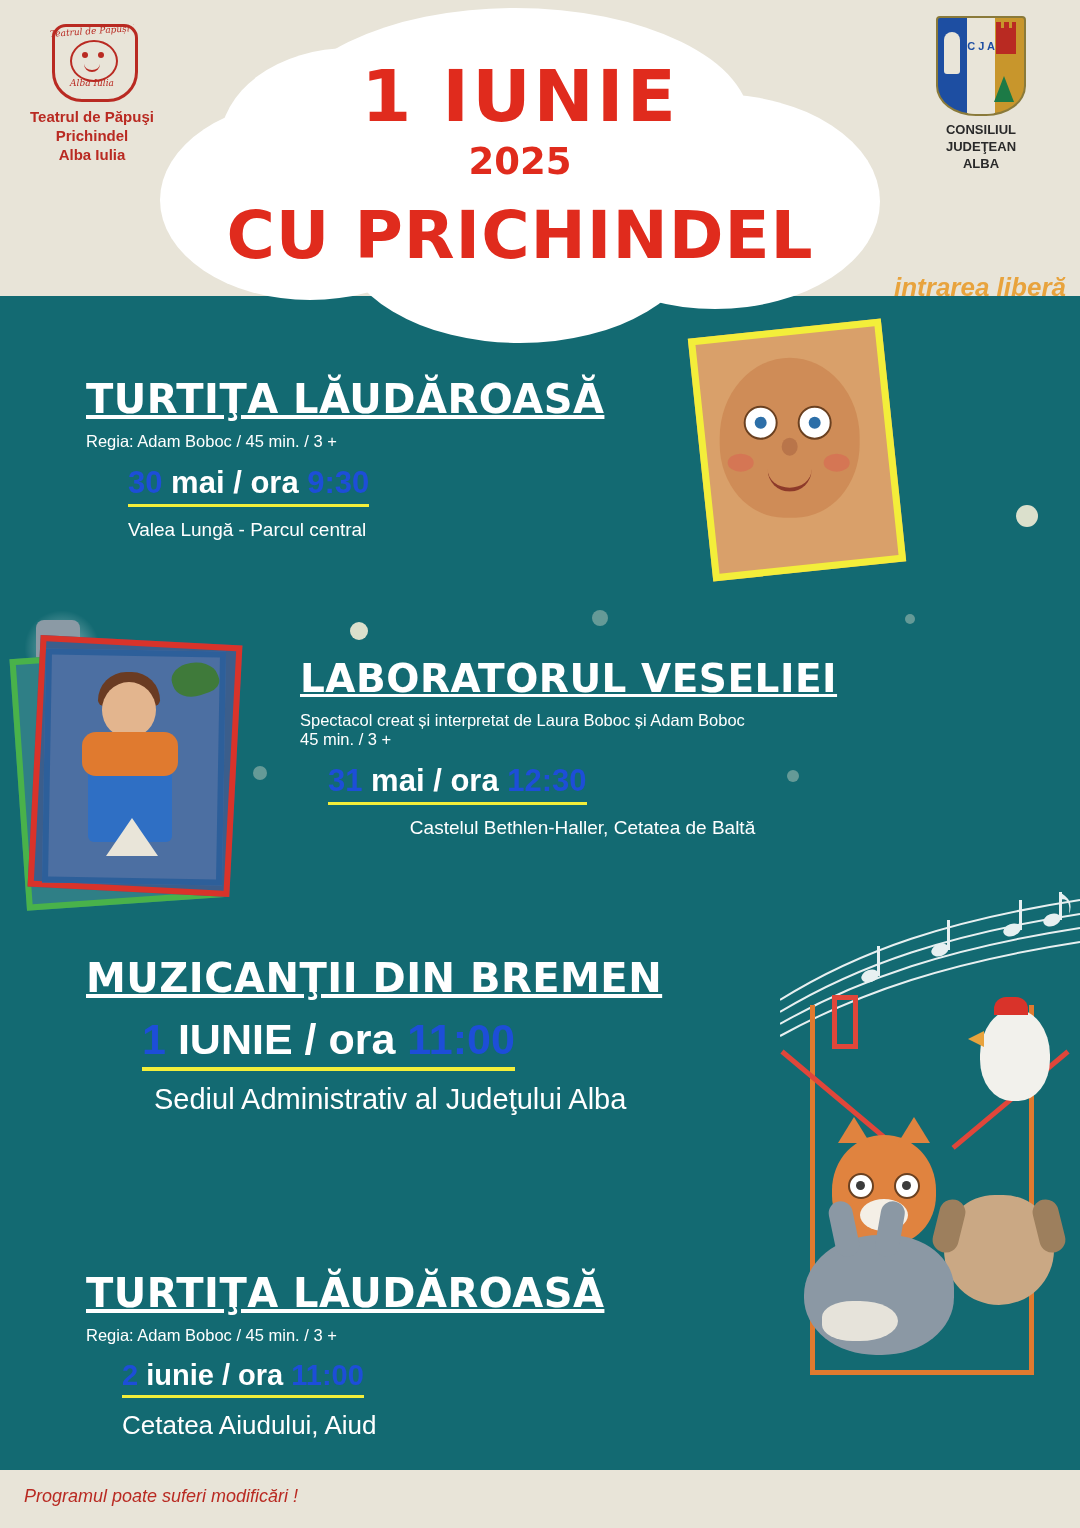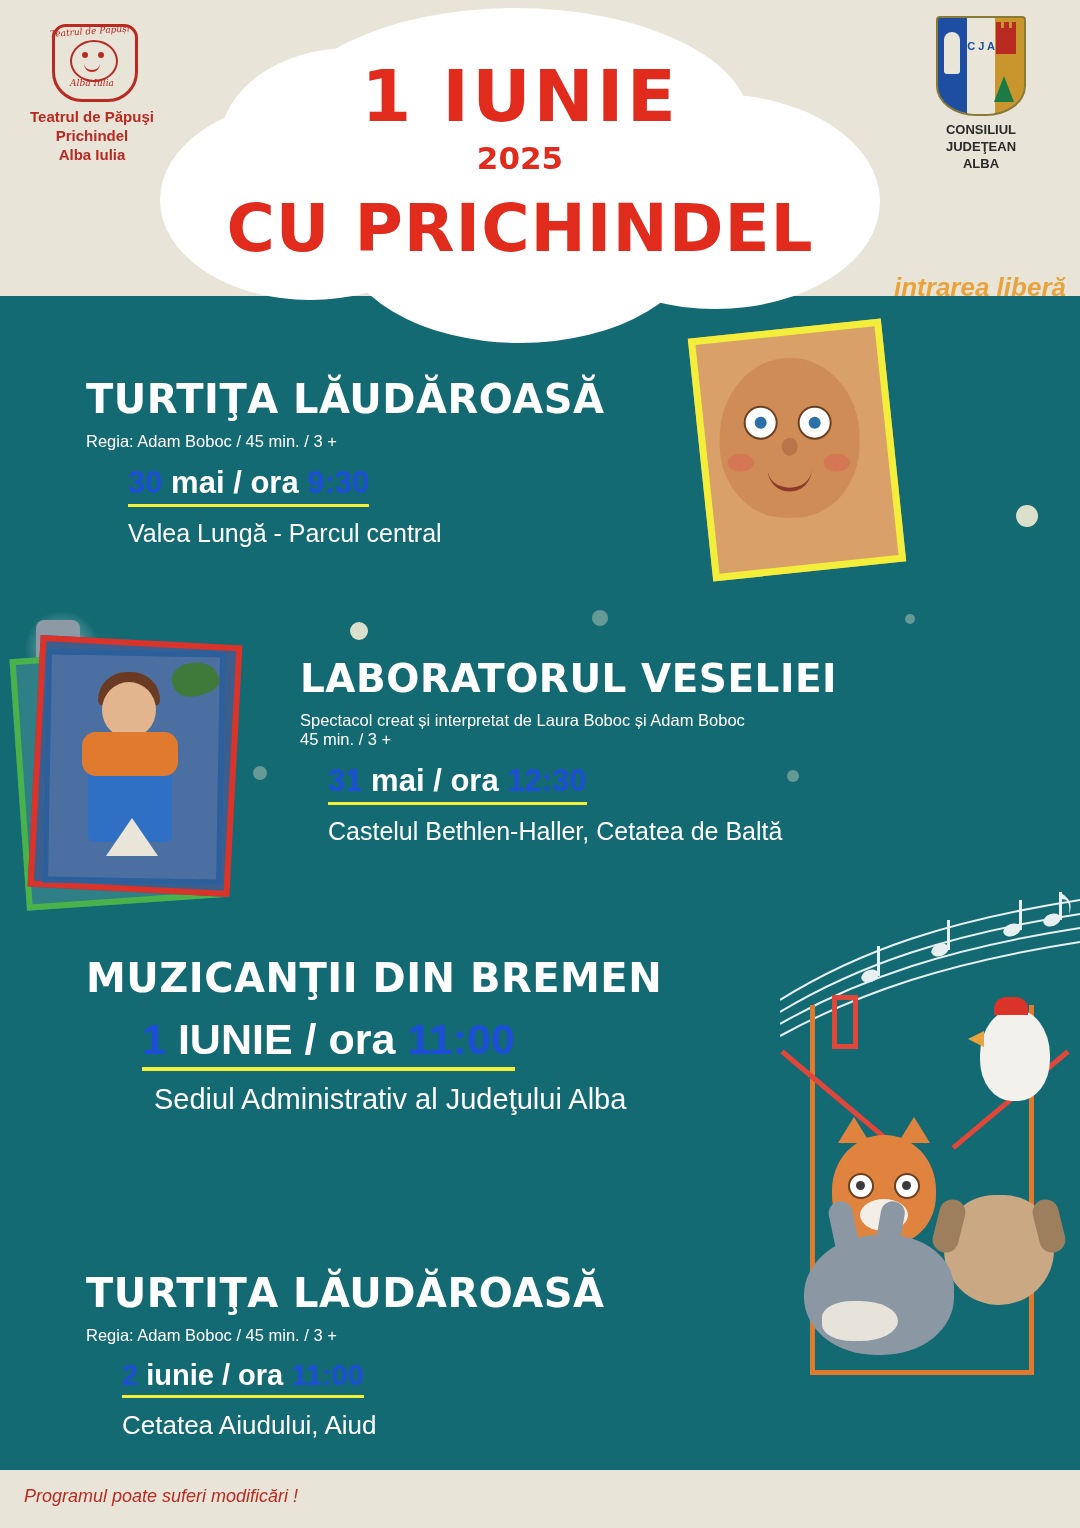--- a/index.html
+++ b/index.html
@@ -222,21 +222,21 @@
   .cloud-date {
     margin-top: 46px;
     color: #e02b1d;
     font-size: 72px;
     font-weight: bold;
     letter-spacing: 3px;
     font-family: "DejaVu Sans", sans-serif;
   }
   .cloud-year {
     color: #e02b1d;
-    font-size: 31px;
+    font-size: 37px;
     font-weight: bold;
     margin-top: 2px;
     font-family: "DejaVu Sans", sans-serif;
   }
   .cloud-main {
     color: #e02b1d;
     font-size: 66px;
     font-weight: bold;
     margin-top: 14px;
     letter-spacing: 1px;
@@ -255,48 +255,49 @@
   
   .show {
     position: absolute;
     color: #ffffff;
   }
   .show .title {
     font-size: 40px;
     font-weight: bold;
     letter-spacing: 0.5px;
     font-family: "DejaVu Sans", sans-serif;
+    text-decoration: underline;
   }
   .show .credits {
     font-size: 16.5px;
     margin-top: 10px;
     font-weight: normal;
   }
   .show .credits .line2 { display: block; }
   .show .when {
     margin-top: 14px;
     font-size: 31px;
     font-weight: bold;
     display: inline-block;
     border-bottom: 3px solid #f3ee3a;
     padding-bottom: 3px;
   }
   .show .when .hl { color: #1d4ed8; }
   .show .when .sep { color: #ffffff; font-weight: bold; }
   .show .place {
     margin-top: 12px;
-    font-size: 25px;
+    font-size: 19px;
   }
   #show-1 { left: 86px; top: 376px; }
   #show-1 .when { margin-left: 42px; }
   #show-1 .place { margin-left: 42px; }
   #show-2 { left: 300px; top: 656px; }
   #show-2 .title { font-size: 39px; }
   #show-2 .when { margin-left: 28px; }
-  #show-2 .place { margin-left: 28px; }
+  #show-2 .place { margin-left: 28px; text-align: center; }
   #show-3 { left: 86px; top: 955px; }
   #show-3 .when {
     margin-left: 56px;
     font-size: 43px;
     border-bottom-width: 4px;
   }
   #show-3 .place { margin-left: 68px; font-size: 29px; }
   #show-4 { left: 86px; top: 1270px; }
   #show-4 .when { margin-left: 36px; font-size: 29px; }
   #show-4 .place { margin-left: 36px; font-size: 26px; }

